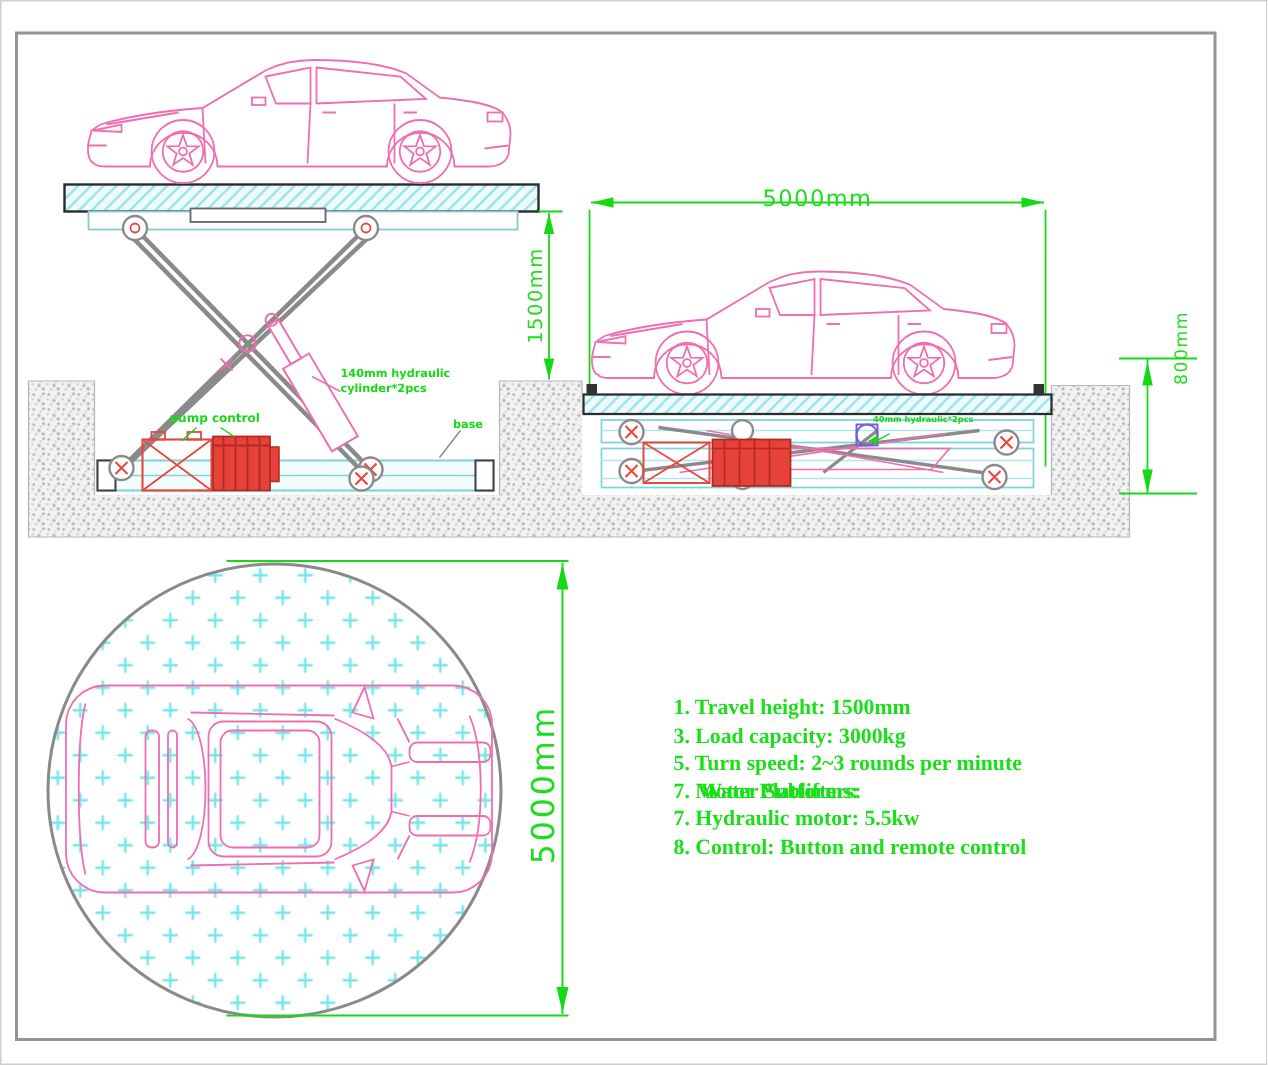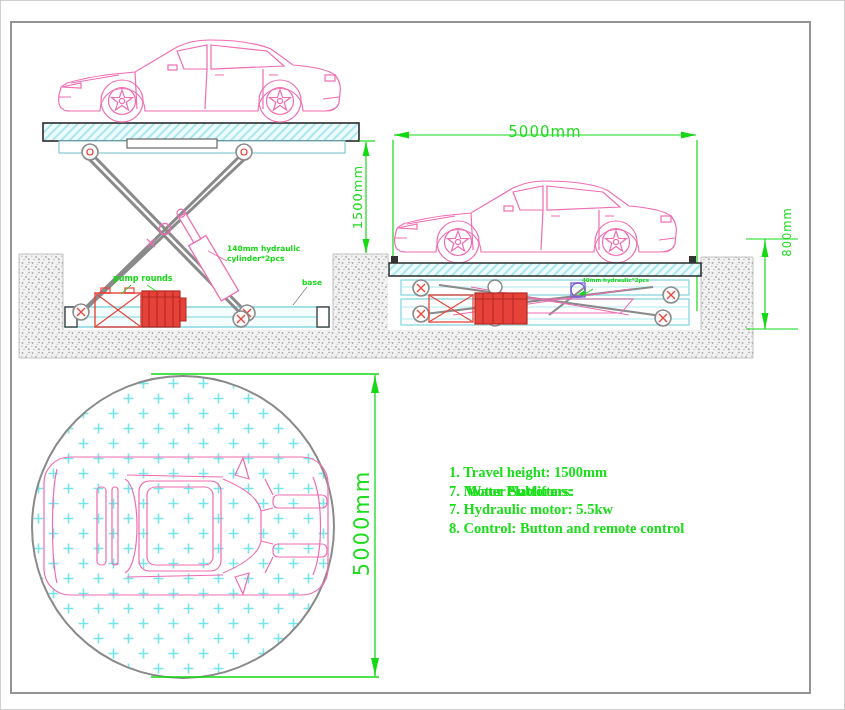--- a/index.html
+++ b/index.html
@@ -232,28 +232,30 @@
       <polygon points="374,375 370,392 378,392" stroke="none"></polygon>
       <polygon points="374,674 370,657 378,657" stroke="none"></polygon>
     </g>
   </svg>
 
   <div class="lab dimtext rot" id="dim-1500">1500mm</div>
   <div class="lab dimtext" id="dim-5000-top">5000mm</div>
   <div class="lab dimtext rot" id="dim-800">800mm</div>
   <div class="lab dimtext rot" id="dim-5000-turn">5000mm</div>
 
-  <div class="lab cadlab" id="lab-pump">pump rounds</div>
+  <div class="lab cadlab" id="lab-pump">pump control</div>
   <div class="lab cadlab" id="lab-cyl1">140mm hydraulic</div>
   <div class="lab cadlab" id="lab-cyl2">cylinder*2pcs</div>
   <div class="lab cadlab" id="lab-base">base</div>
   <div class="lab cadlab" id="lab-stowed">40mm hydraulic*2pcs</div>
 
   <div id="specs">
     <div class="spec-row"><span>1. Travel height: 1500mm</span></div>
+    <div class="spec-row"><span>3. Load capacity: 3000kg</span></div>
+    <div class="spec-row"><span>5. Turn speed: 2~3 rounds per minute</span></div>
     <div class="spec-row">
       <span>7. Motor Platforms:</span>
       <span class="spec-overlay">Water Sublifters:</span>
     </div>
     <div class="spec-row"><span>7. Hydraulic motor: 5.5kw</span></div>
     <div class="spec-row"><span>8. Control: Button and remote control</span></div>
   </div>
 </div>
 
 </body></html>

